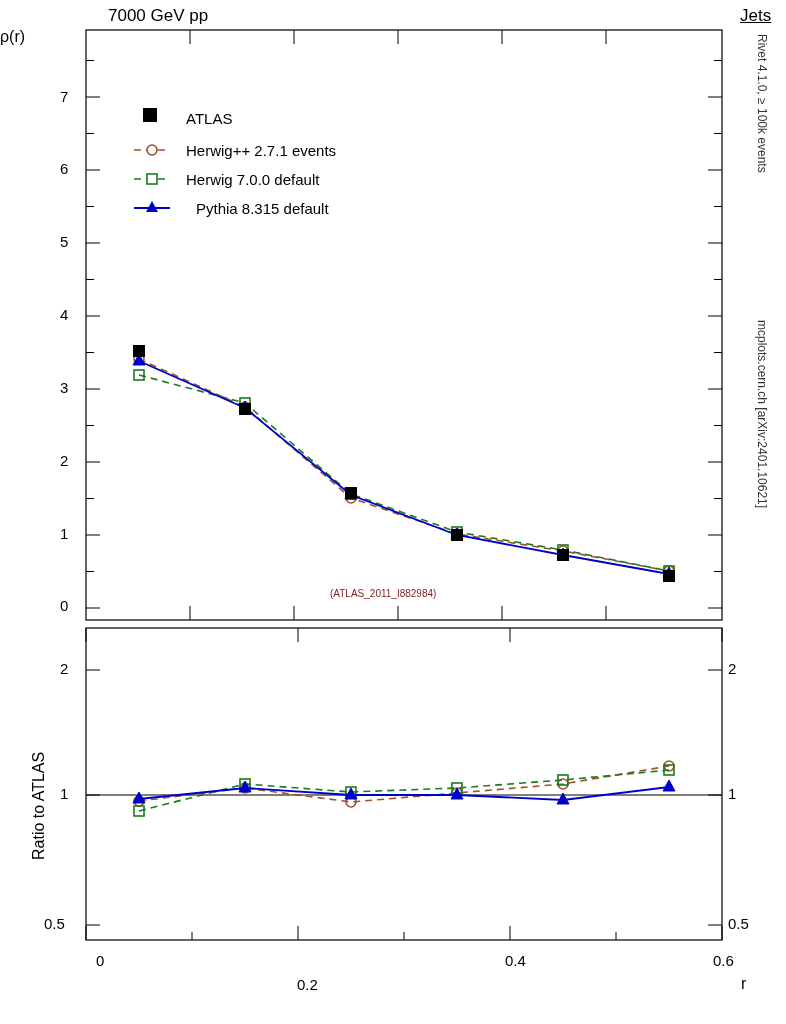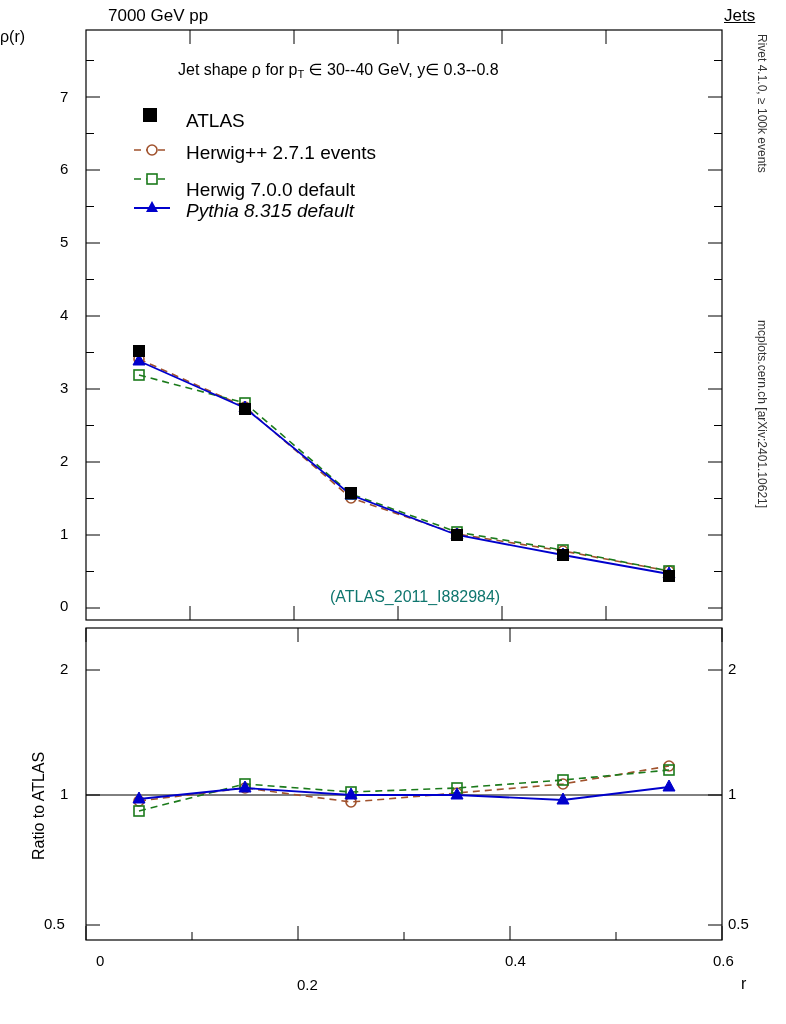--- a/index.html
+++ b/index.html
@@ -3,51 +3,45 @@
 <meta charset="utf-8">
 <style>
   html,body{margin:0;padding:0;background:#ffffff;}
   body{width:786px;height:1024px;font-family:"Liberation Sans",sans-serif;color:#000;}
   #root{position:relative;width:786px;height:1024px;overflow:hidden;}
   .txt{position:absolute;white-space:nowrap;}
   .hdr{font-size:17px;}
   .axlab{font-size:16px;}
   .tick{font-size:15px;}
   .title{font-size:16px;}
-  .leg{font-size:19px;}
-  .watermark{font-size:16px;color:#0f766e;}
+  .leg{font-size:15px;}
+  .watermark{font-size:10px;color:#7f1d1d;}
   .side{font-size:12px;color:#333;transform-origin:0 0;}
   .rot{transform-origin:0 0;}
   svg{position:absolute;left:0;top:0;}
   .frame{fill:none;stroke:#000;stroke-width:1.2;}
   .axline{stroke:#000;stroke-width:1;}
 </style>
 </head>
 <body>
 
 <div id="root">
 
   <div class="txt hdr" style="left:108px;top:6px;">7000 GeV pp</div>
-  <div class="txt hdr" style="left:724px;top:6px;text-decoration:underline;">Jets</div>
+  <div class="txt hdr" style="left:740px;top:6px;text-decoration:underline;">Jets</div>
 
   <div class="txt side rot" style="left:769px;top:34px;transform:rotate(90deg);">Rivet 4.1.0, ≥ 100k events</div>
   <div class="txt side rot" style="left:769px;top:320px;transform:rotate(90deg);">mcplots.cern.ch [arXiv:2401.10621]</div>
 
   <div class="txt axlab" style="left:0;top:28px;">
     <span>ρ(r)</span>
   </div>
   <div class="txt axlab rot" style="left:30px;top:860px;transform:rotate(-90deg);">Ratio to ATLAS</div>
   <div class="txt axlab" style="left:741px;top:975px;">r</div>
 
-  <div class="txt title" style="left:178px;top:60px;">
-    <span>Jet shape</span>
-    <span>ρ</span>
-    <span>for p</span><span style="font-size:11px;vertical-align:-3px;">T</span>
-    <span>∈ 30--40 GeV, y∈ 0.3--0.8</span>
-  </div>
 
   <div class="txt watermark" style="left:330px;top:588px;">(ATLAS_2011_I882984)</div>
 
   <div class="txt tick" style="left:60px;top:88px;">7</div>
   <div class="txt tick" style="left:60px;top:160px;">6</div>
   <div class="txt tick" style="left:60px;top:233px;">5</div>
   <div class="txt tick" style="left:60px;top:306px;">4</div>
   <div class="txt tick" style="left:60px;top:379px;">3</div>
   <div class="txt tick" style="left:60px;top:452px;">2</div>
   <div class="txt tick" style="left:60px;top:525px;">1</div>
@@ -61,22 +55,22 @@
   <div class="txt tick" style="left:728px;top:785px;">1</div>
   <div class="txt tick" style="left:728px;top:915px;">0.5</div>
 
   <div class="txt tick" style="left:96px;top:952px;">0</div>
   <div class="txt tick" style="left:297px;top:952px;margin-top:24px;">0.2</div>
   <div class="txt tick" style="left:505px;top:952px;text-align:center;">0.4</div>
   <div class="txt tick" style="left:713px;top:952px;text-align:right;">0.6</div>
 
   <div class="txt leg" style="left:186px;top:110px;">ATLAS</div>
   <div class="txt leg" style="left:186px;top:142px;">Herwig++ 2.7.1 events</div>
-  <div class="txt leg" style="left:186px;top:171px;margin-top:8px;">Herwig 7.0.0 default</div>
-  <div class="txt leg" style="left:186px;top:200px;font-style:italic;">Pythia 8.315 default</div>
+  <div class="txt leg" style="left:186px;top:171px;">Herwig 7.0.0 default</div>
+  <div class="txt leg" style="left:196px;top:200px;">Pythia 8.315 default</div>
 
   <svg width="786" height="1024">
 
     <rect class="frame" x="86" y="30" width="636" height="590"></rect>
 
     <rect class="frame" x="86" y="628" width="636" height="312"></rect>
 
     <g>
       <g stroke="#000" stroke-width="1">
         <line x1="86" y1="97" x2="100" y2="97"></line>

